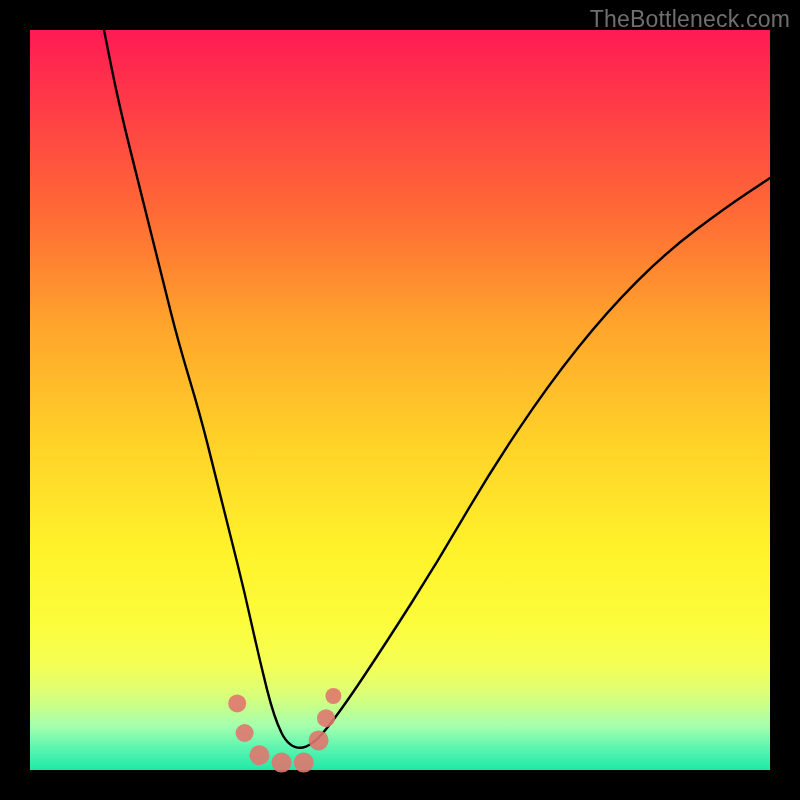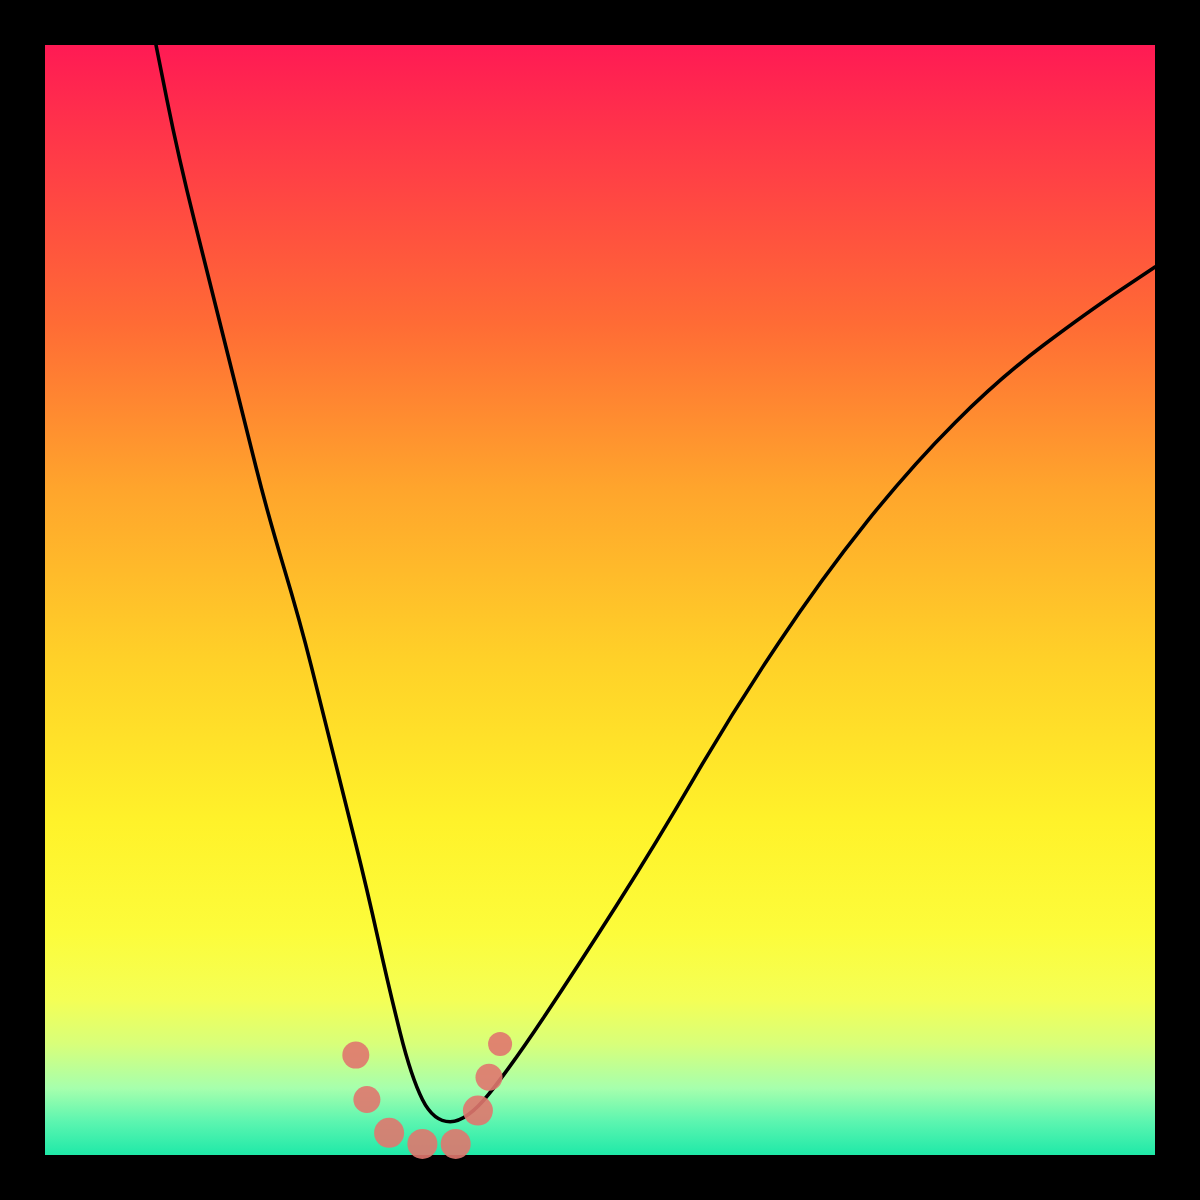--- a/index.html
+++ b/index.html
@@ -55,20 +55,21 @@
     top: 0; left: 0;
     width: 740px;
     height: 740px;
     overflow: visible;
   }
 </style>
 </head>
 <body>
 
 <div class="frame">
+  <div class="watermark">TheBottleneck.com</div>
 
   <div class="plot">
     <svg class="curve" viewBox="0 0 740 740">
       <path id="curve-path" fill="none" stroke="#000" stroke-width="2.4" stroke-linecap="round" stroke-linejoin="round" d="M 74 0 Q 74 0 81.4 37 Q 88.8 74 99.9 118.39999999999998 Q 111 162.79999999999995 122.1 207.19999999999996 Q 133.2 251.59999999999997 140.6 281.2 Q 148 310.8 159.10000000000002 347.8 Q 170.20000000000002 384.8 177.60000000000002 414.4 Q 185 444 192.4 473.6 Q 199.8 503.2 207.2 532.8 Q 214.6 562.4 222 595.7 Q 229.4 629 236.8 658.6 Q 244.20000000000002 688.2 251.60000000000002 703 Q 259 717.8 270.1 717.8 Q 281.2 717.8 296 699.3 Q 310.8 680.8 333 647.5 Q 355.2 614.2 381.1 573.5 Q 407.00000000000006 532.8 432.90000000000003 488.4 Q 458.8 444 488.4 399.6 Q 518 355.2 547.6 318.2 Q 577.2 281.2 606.8 251.6 Q 636.4 222 666 199.8 Q 695.5999999999999 177.60000000000002 717.8 162.8 T 740 148"></path>
       <g id="markers">
           <circle cx="207.20000000000002" cy="673.4" r="9" fill="#e0776e" fill-opacity="0.9"></circle>
           <circle cx="214.6" cy="703" r="9" fill="#e0776e" fill-opacity="0.9"></circle>
           <circle cx="229.4" cy="725.2" r="10" fill="#e0776e" fill-opacity="0.9"></circle>
           <circle cx="251.60000000000002" cy="732.6" r="10" fill="#e0776e" fill-opacity="0.9"></circle>
           <circle cx="273.8" cy="732.6" r="10" fill="#e0776e" fill-opacity="0.9"></circle>

